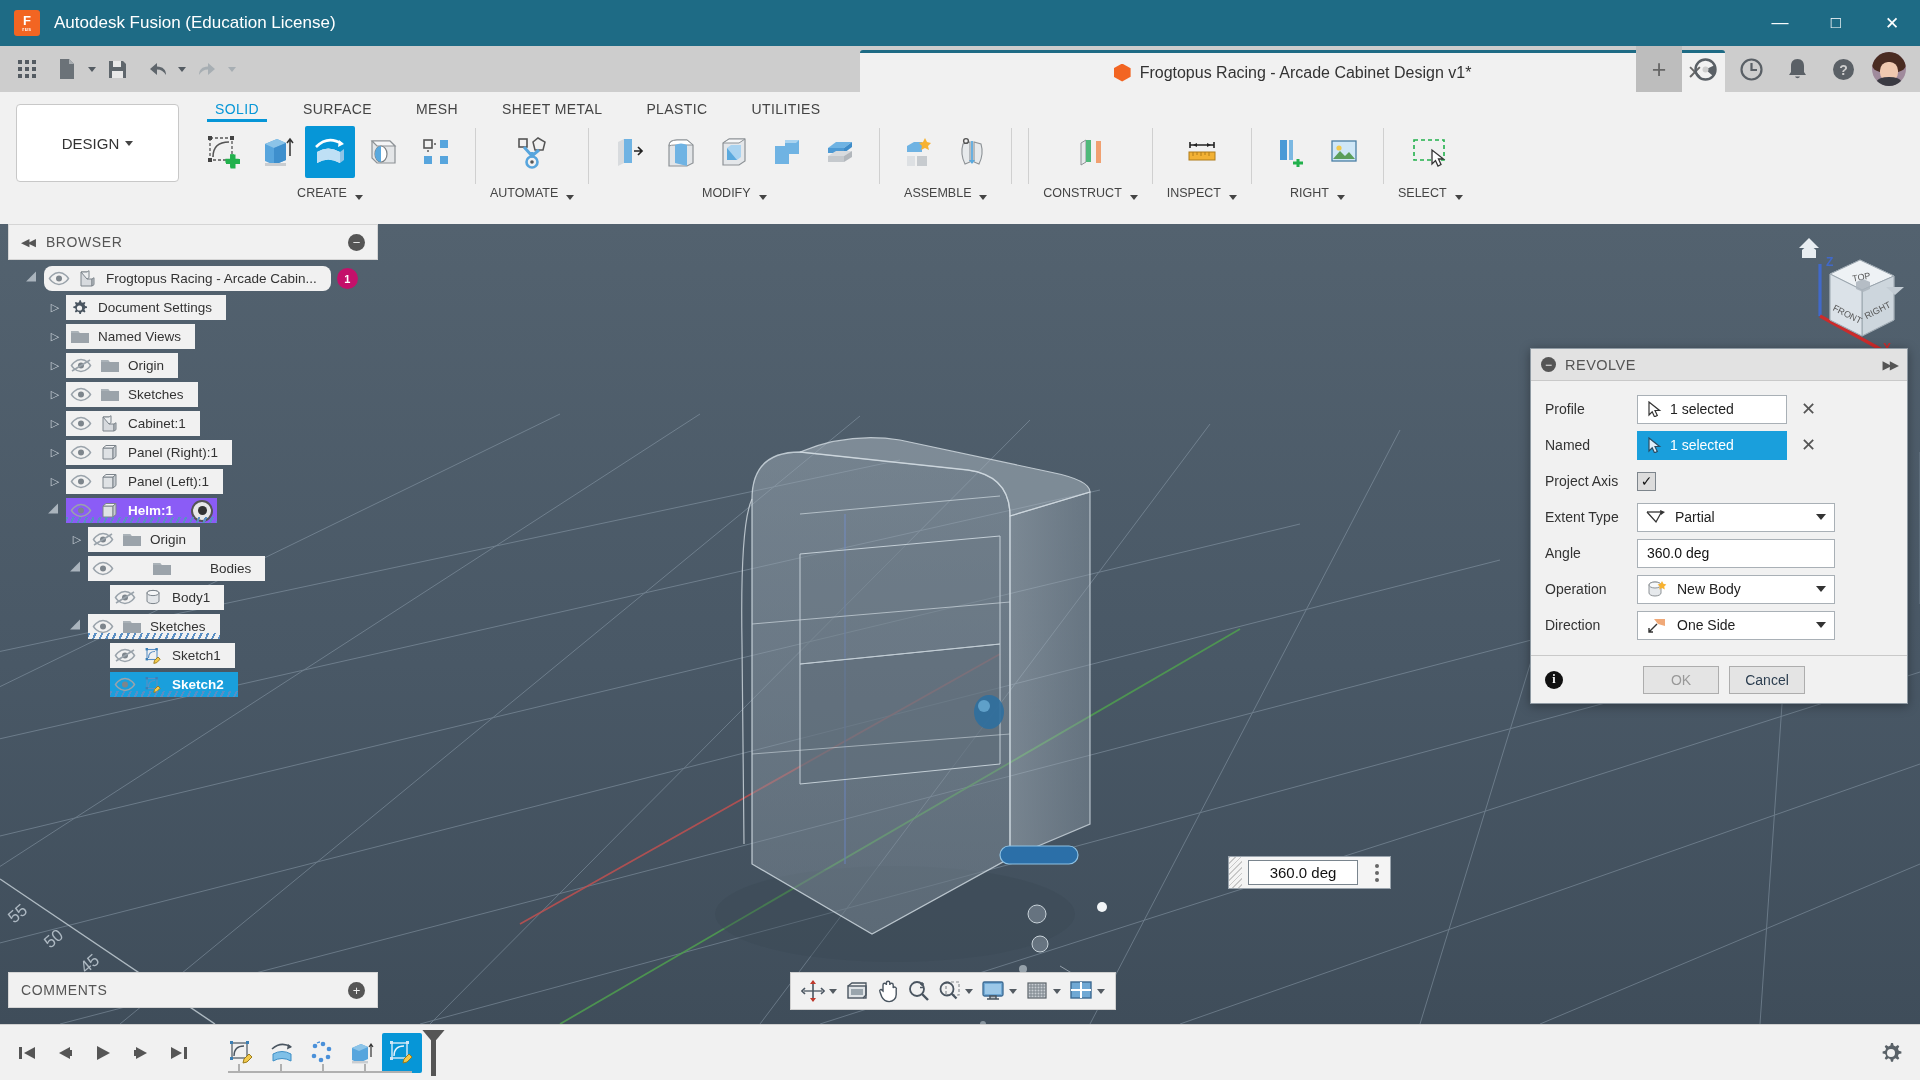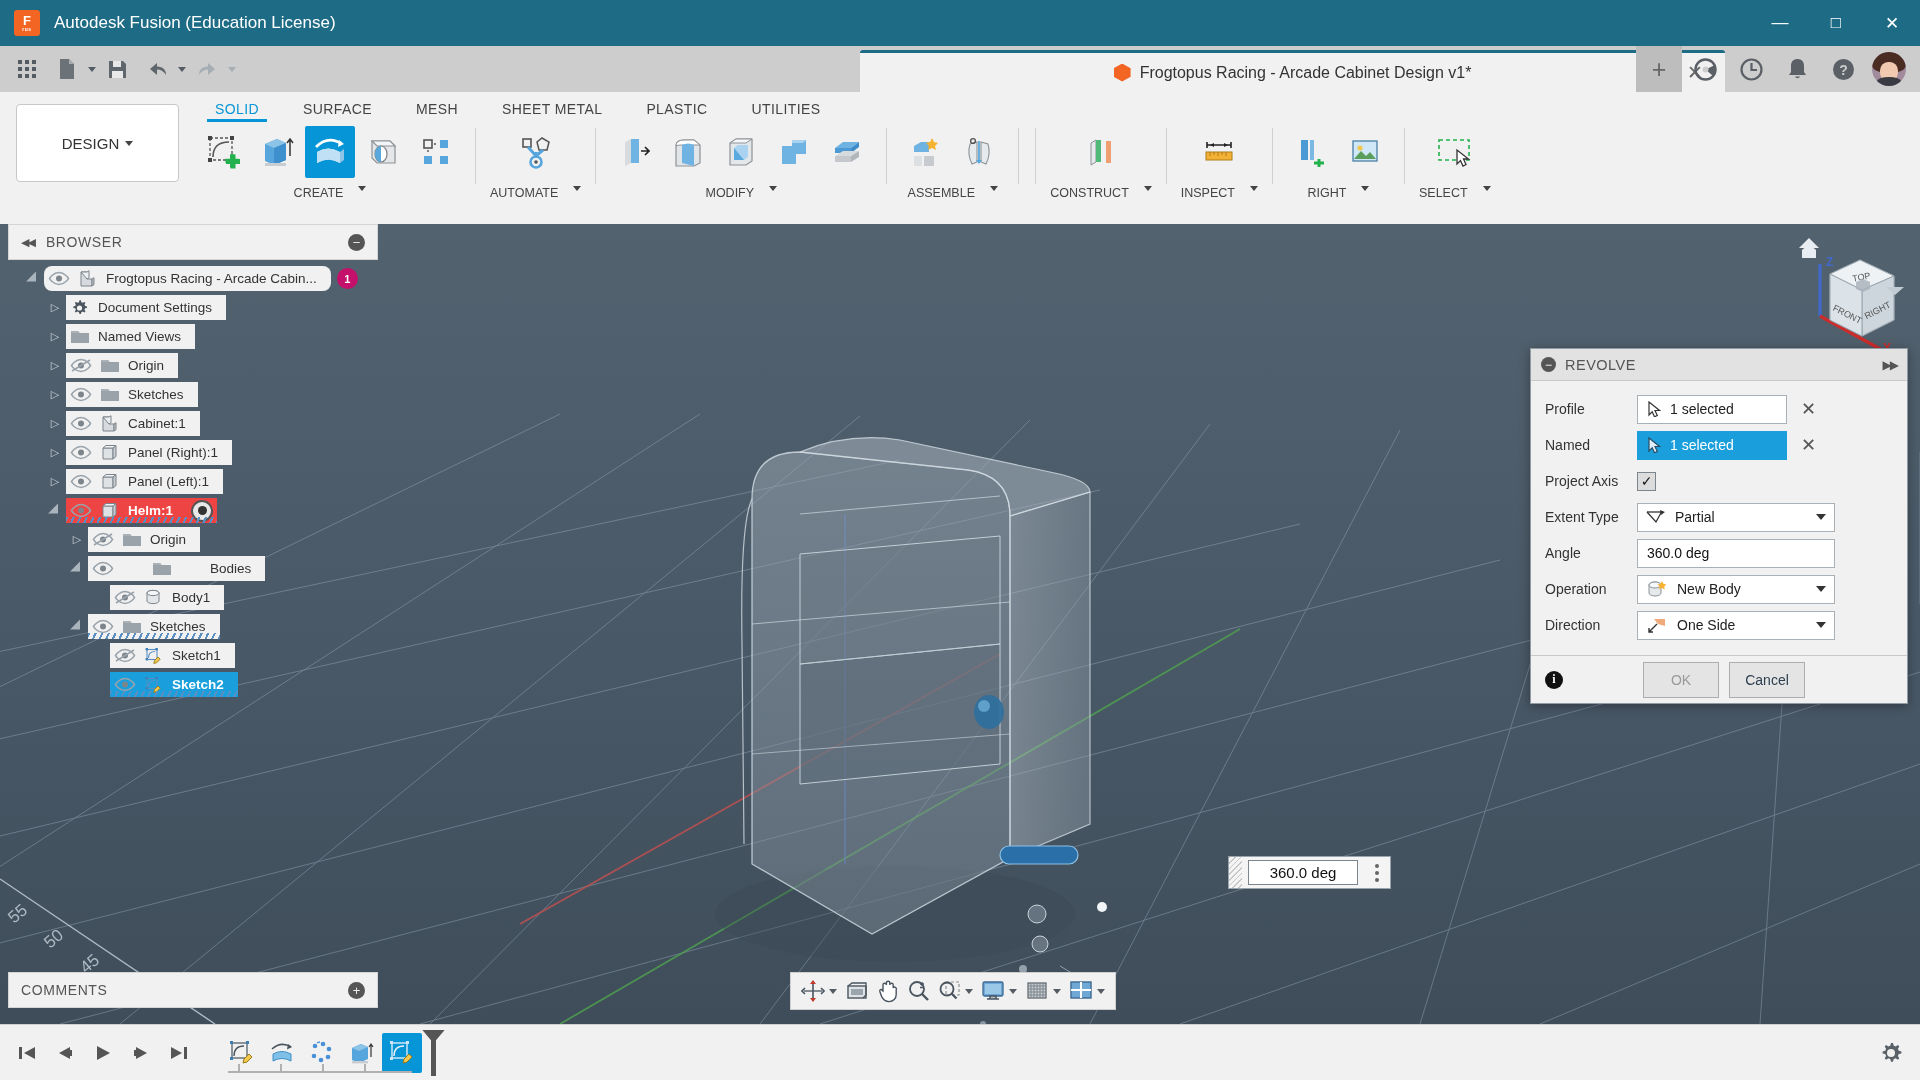--- a/index.html
+++ b/index.html
@@ -90,21 +90,21 @@
     height: 3px; background: #0696d7;
   }
   #toolrow { flex: 1; display: flex; align-items: flex-start; padding-left: 14px; }
   .tgroup { display: flex; flex-direction: column; align-items: center; padding: 0 6px; }
   .ticons { display: flex; align-items: flex-start; gap: 3px; height: 58px; padding-top: 4px; }
   .tool {
     width: 50px; height: 52px; display: flex; align-items: center;
     justify-content: center; border-radius: 2px;
   }
   .tool.sel { background: #0696d7; }
-  .glabel { font-size: 12.5px; color: #444; margin-top: 6px; display: flex; align-items: flex-start; gap: 15px; }
+  .glabel { font-size: 12.5px; color: #444; margin-top: 6px; display: flex; align-items: flex-end; gap: 8px; }
   .gdiv { width: 1px; background: #d0d0d0; height: 56px; margin: 6px 8px 0; }
   .caret-g { width: 0; height: 0; border-left: 4px solid transparent; border-right: 4px solid transparent; border-top: 5px solid #444; }
 
   
   #viewport { position: absolute; left: 0; top: 224px; width: 1920px; height: 800px; overflow: hidden; background: #4e5d6c; }
   #vp-grad { position: absolute; inset: 0; background: linear-gradient(180deg,#53626f 0%,#495866 55%,#3f4d5a 100%); }
   #grid-svg { position: absolute; inset: 0; }
 
   
   #browser { position: absolute; left: 8px; top: 0; width: 370px; }
@@ -114,21 +114,21 @@
   }
   #browser-hdr .ttl { font-size: 14px; color: #555; letter-spacing: .6px; }
   .circ-btn {
     width: 17px; height: 17px; border-radius: 50%; background: #555;
     color: #f1f1f1; font-size: 13px; display: flex; align-items: center;
     justify-content: center; line-height: 1; margin-left: auto;
   }
   #tree { padding-top: 4px; }
   .trow { display: flex; align-items: center; height: 29px; }
   .tw { display: flex; align-items: center; height: 25px; background: #f1f1f1; }
-  .tw.actv { background: #ef4444; }
+  .tw.actv { background: #8b5cf6; }
   .tw.selected { background: #1a9fdc; }
   .arrow {
     width: 22px; height: 25px; display: flex; align-items: center;
     justify-content: center; color: #cfd6dd; font-size: 11px;
   }
   .arrow.open { color: #aab4bd; }
   .eye { width: 30px; height: 25px; display: flex; align-items: center; justify-content: center; }
   .nicon { width: 28px; height: 25px; display: flex; align-items: center; justify-content: center; }
   .tlabel { padding: 0 14px 0 4px; font-size: 13.5px; color: #333; white-space: nowrap; }
   .tw.actv .tlabel { color: #fff; font-weight: bold; }
@@ -208,21 +208,21 @@
   .dd .cr { margin-left: auto; width: 0; height: 0; border-left: 5px solid transparent; border-right: 5px solid transparent; border-top: 6px solid #333; }
   .txtin {
     width: 198px; height: 29px; background: #fff; border: 1px solid #a9b0b6;
     display: flex; align-items: center; padding: 0 9px; font-size: 14px; color: #111;
   }
   #rv-foot {
     border-top: 1px solid #c9c9c9; height: 48px; display: flex;
     align-items: center; padding: 0 14px; gap: 10px;
   }
   .dbtn {
-    width: 76px; height: 36px; border: 1px solid #adadad; background: #e4e4e4;
+    width: 76px; height: 28px; border: 1px solid #adadad; background: #e4e4e4;
     display: flex; align-items: center; justify-content: center; font-size: 14px;
   }
   .dbtn.disabled { color: #999; }
   #info-i {
     width: 18px; height: 18px; border-radius: 50%; background: #111; color: #fff;
     font-size: 12px; font-weight: bold; display: flex; align-items: center;
     justify-content: center; font-family: "Liberation Serif", serif;
   }
 
   

